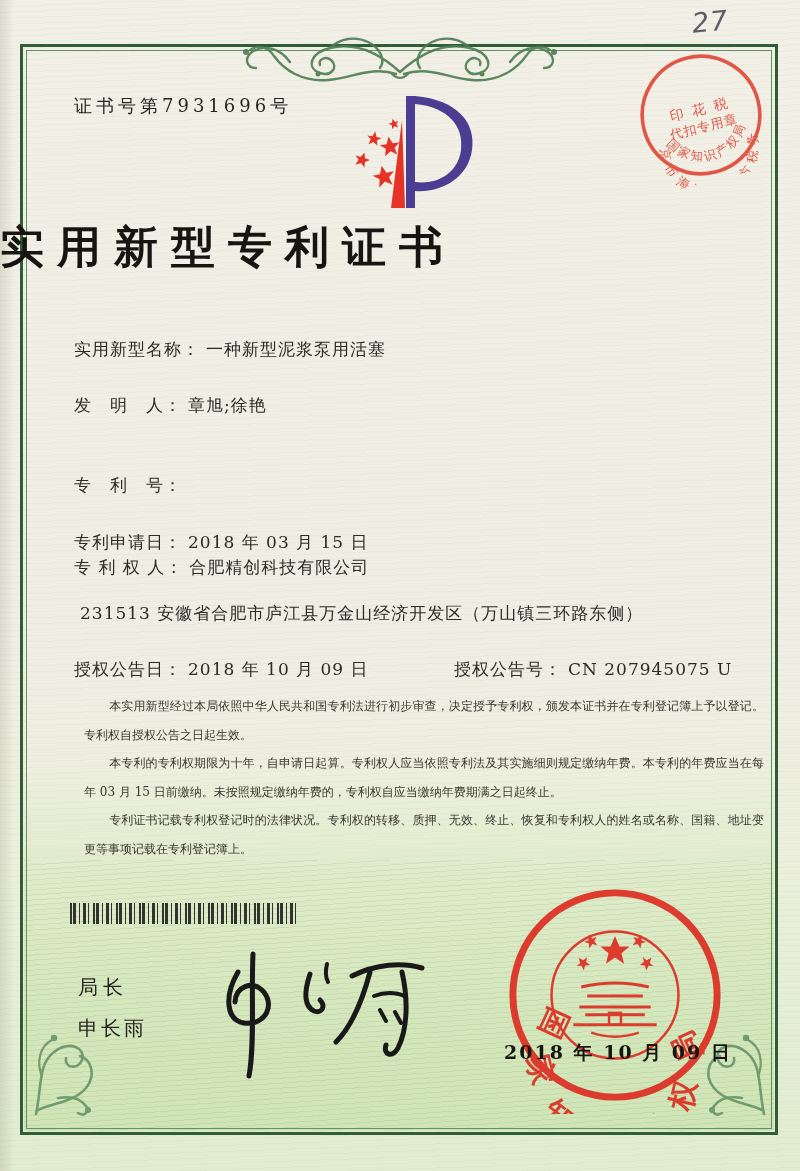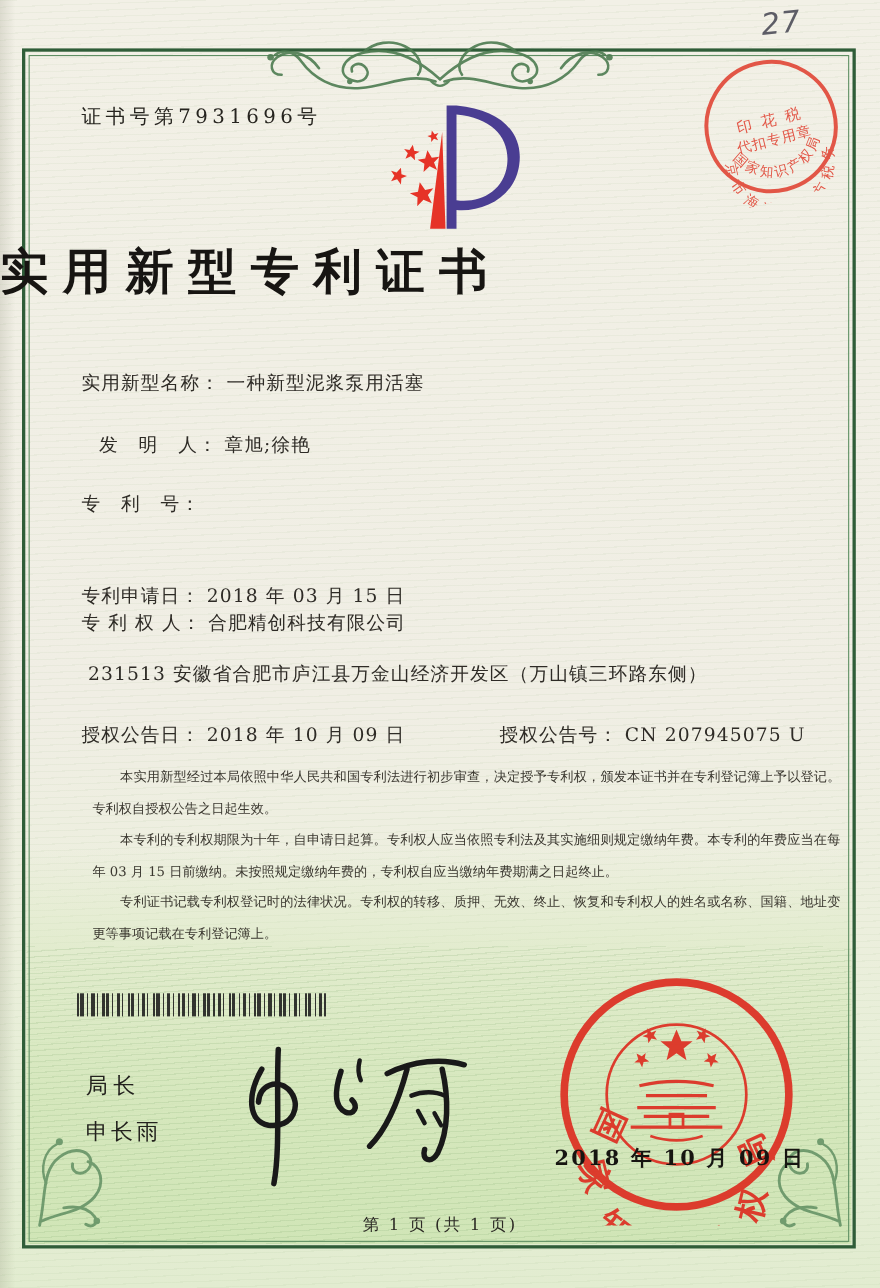--- a/index.html
+++ b/index.html
@@ -20,21 +20,21 @@
   .hand-note{position:absolute;left:692px;top:6px;font-family:"DejaVu Sans","Liberation Sans",sans-serif;
         font-style:italic;font-size:27px;color:#5d5d66;transform:rotate(-6deg);letter-spacing:1px;}
   .cert-no{position:absolute;left:74px;top:94px;font-size:18px;letter-spacing:4px;color:#26241f;}
   .logo{position:absolute;left:318px;top:90px;}
   .title{position:absolute;left:0;right:0;top:218px;text-align:left;font-size:44px;font-weight:700;
         letter-spacing:13px;color:#171512;}
   .fields{position:absolute;left:74px;top:0;right:60px;color:#2e2b26;}
   .field-row{position:absolute;left:0;display:flex;font-size:17px;letter-spacing:1px;line-height:26px;}
   .f-label{flex-shrink:0;letter-spacing:1px;}
   .f-value{margin-left:6px;}
-  .row1{top:336px;} .row2{top:392px;margin-left:16px;} .row3{top:446px;justify-content:space-between;} .row4{top:529px;} .row5{top:554px;}
+  .row1{top:336px;} .row2{top:392px;} .row3{top:472px;justify-content:space-between;} .row4{top:529px;} .row5{top:554px;}
   .row6{top:600px;width:590px;} .row7{top:656px;width:666px;}
   .grant-right{position:absolute;left:380px;top:0;display:flex;}
   .body-text{position:absolute;left:62px;top:692px;width:680px;font-size:12px;line-height:28.5px;
         text-align:justify;color:#3a372f;margin-left:22px;}
   .body-text p{margin:0;text-indent:2.1em;}
   .barcode{position:absolute;left:70px;top:903px;width:228px;height:21px;opacity:.88;
         background:repeating-linear-gradient(90deg,#1b1b1b 0 2px,transparent 2px 3px,#1b1b1b 3px 6px,
         transparent 6px 9px,#1b1b1b 9px 10px,transparent 10px 13px,#1b1b1b 13px 16px,transparent 16px 18px,
         #1b1b1b 18px 19px,transparent 19px 23px);}
   .sig-title{position:absolute;left:78px;top:974px;font-size:20px;letter-spacing:5px;color:#23221e;}
@@ -223,15 +223,14 @@
     <g fill="none" stroke="#5a8a5d" stroke-width="2.6" stroke-linecap="round">
       <path d="M8,112 C14,84 10,62 26,50 C42,38 58,46 54,58 C50,68 36,66 38,56"></path>
       <path d="M10,108 C28,100 46,100 58,86 C68,74 64,58 52,54"></path>
       <path d="M30,96 C42,94 52,96 58,104 C62,110 56,115 50,111"></path>
       <path d="M14,74 C8,60 12,44 24,38" stroke-width="2.2"></path>
       <circle cx="26" cy="36" r="3.2" fill="#5a8a5d" stroke="none"></circle>
       <circle cx="60" cy="108" r="3" fill="#5a8a5d" stroke="none"></circle>
     </g>
   </svg>
 
-  <div class="footer">第 1 页 (共 1 页)</div>
 
 </div>
 
 </body></html>

